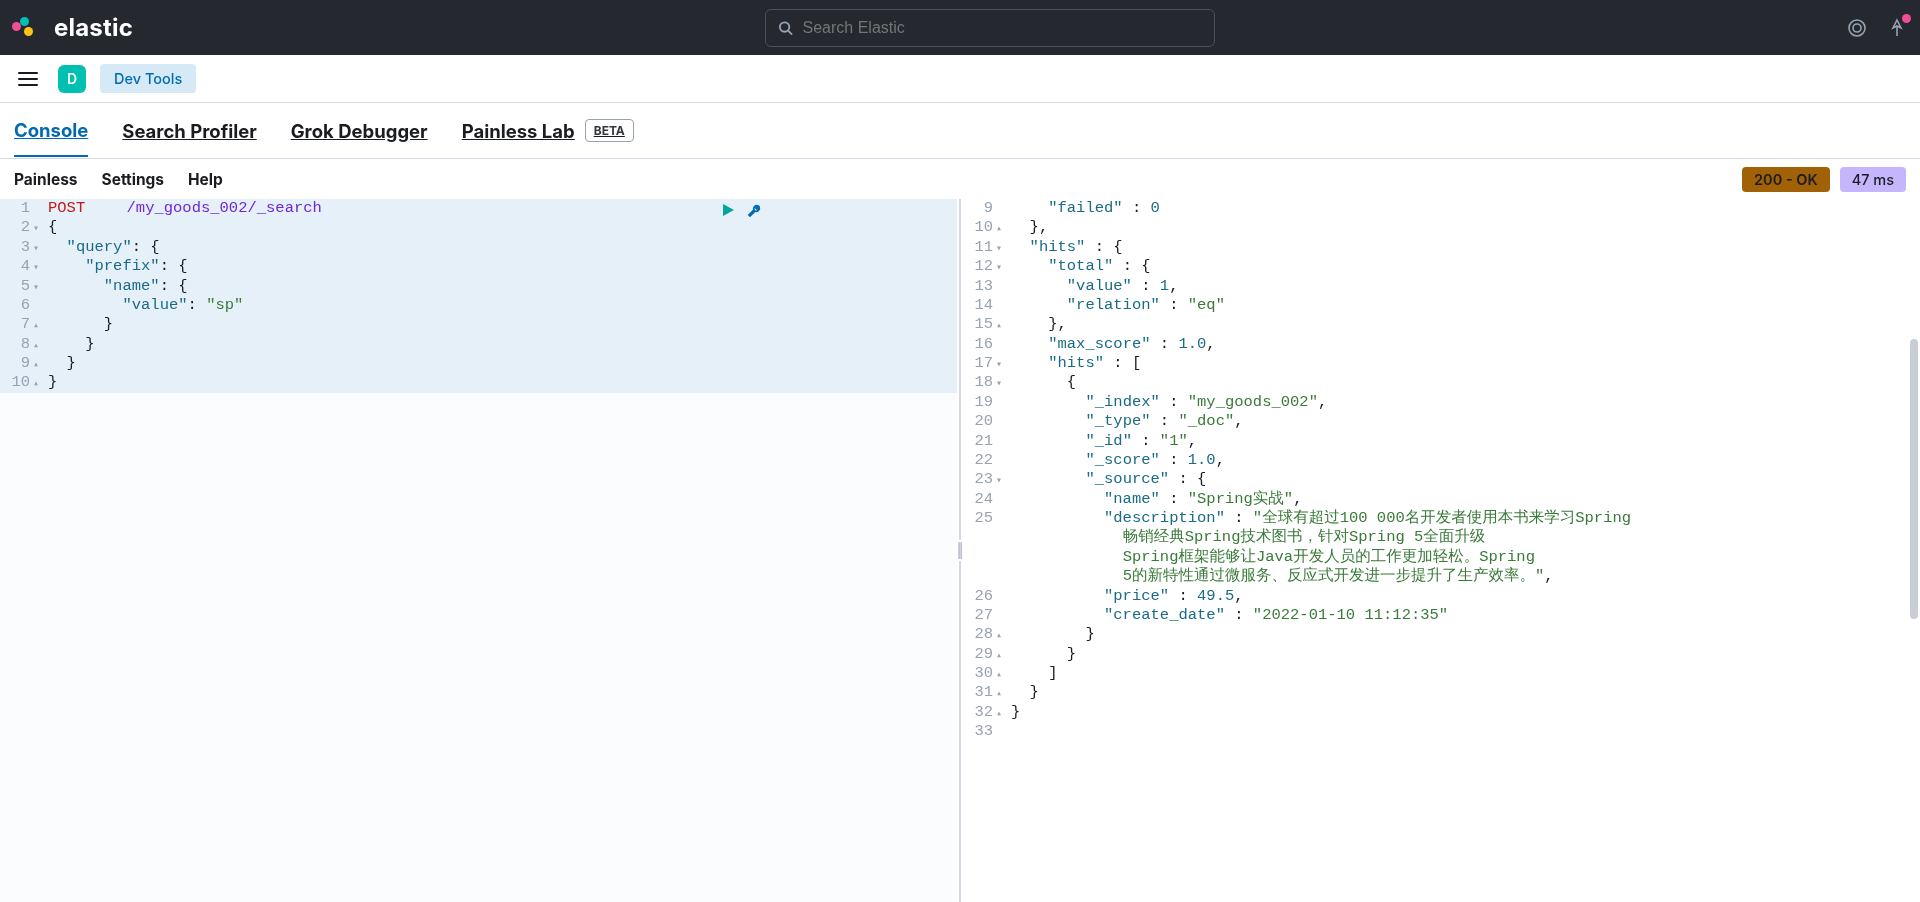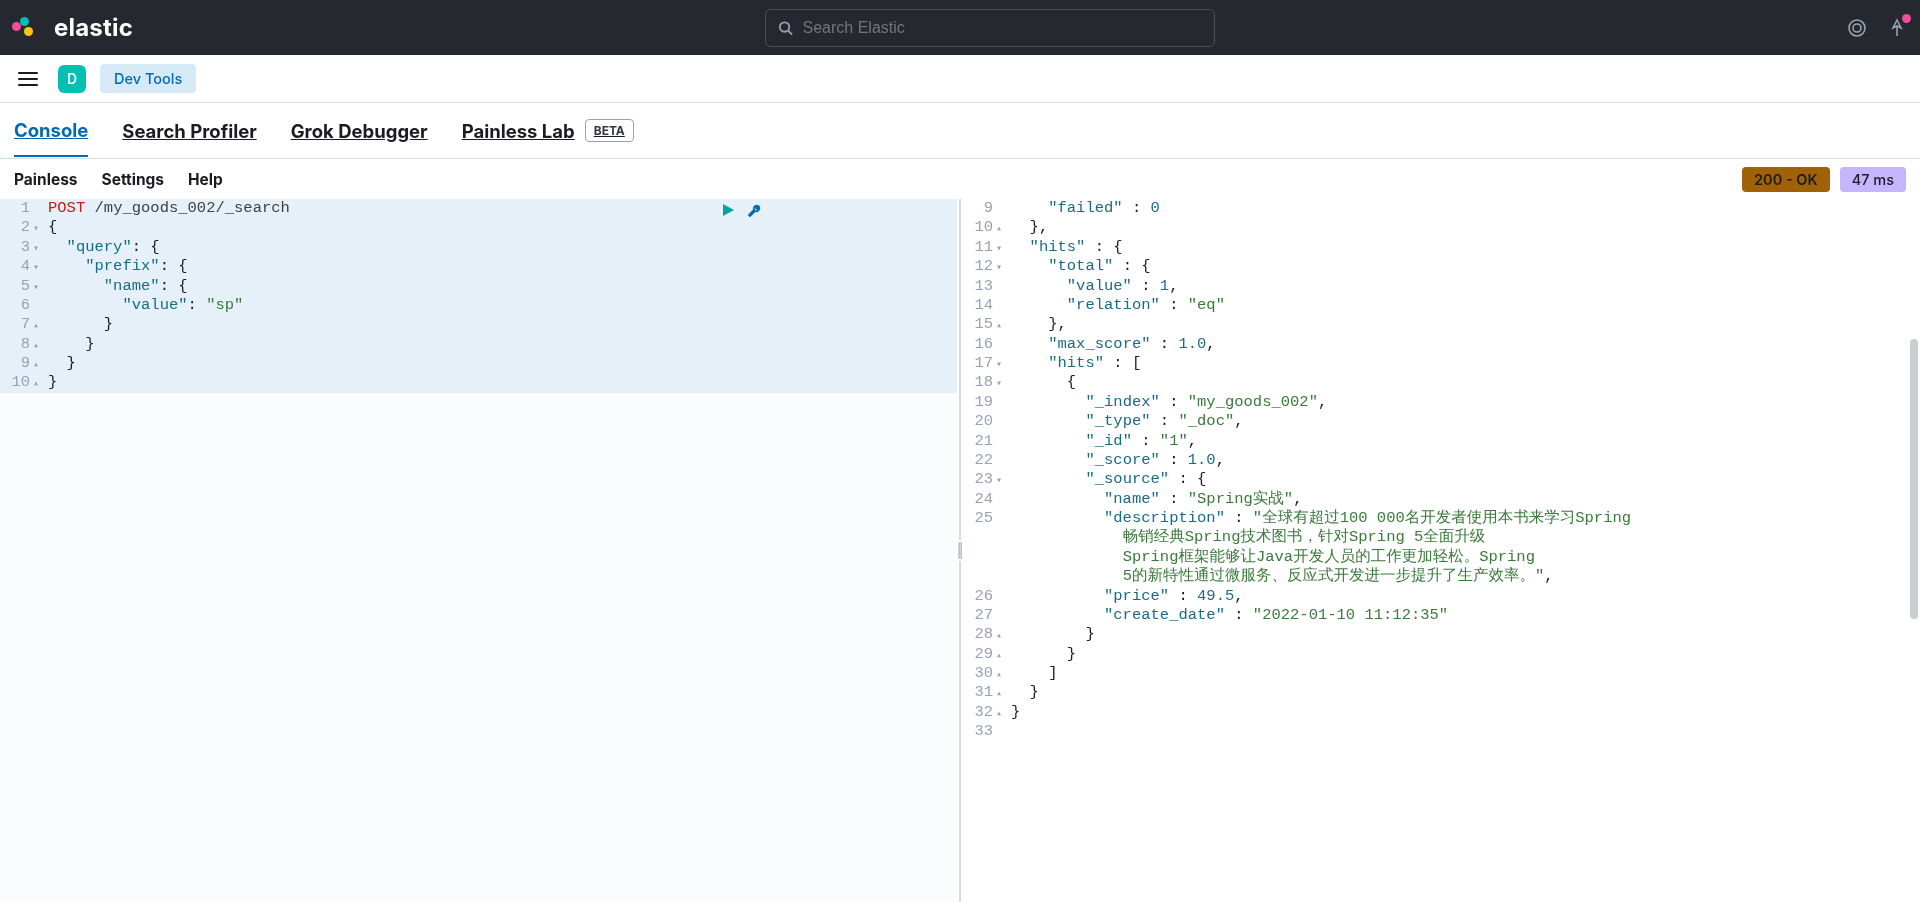--- a/index.html
+++ b/index.html
@@ -50,21 +50,21 @@
   .gutter { color:#98a2b3; text-align:right; padding-right:8px; user-select:none; width:48px; min-width:48px; }
   .gutter .fold { display:inline-block; width:8px; text-align:center; font-size:10px; color:#98a2b3; margin-left:2px;}
   .code-line { display:flex; }
   .code-content { white-space:pre; flex:1; padding-right:10px;}
   .line-selected { background:#e6f0f8; }
 
   .left-pane-body{ background:#f5f7fa66; }
   .req-highlight { background:#e6f0f8; }
 
   .code-content .kw { color:#c41a16; } 
-  .code-content .path { color:#404040; }
+  .code-content .path { color:#6d28d9;margin-left:32px; }
   .code-content .key { color:#1a6b87; }
   .code-content .str { color:#3a7a3a; }
   .code-content .num { color:#1a6b87; }
 
   .run-actions { position:absolute; top:3px; left:720px; display:flex; gap:10px; z-index:2;}
   .run-actions svg { cursor:pointer; }
 
   .right-pane { border-left:none; }
   .right-scroll { position:absolute; right:2px; top:0; bottom:0; width:8px; background:transparent;}
   .right-scroll .thumb{ position:absolute; right:0; top:140px; width:8px; height:280px; background:#c9cdd4; border-radius:4px;}

